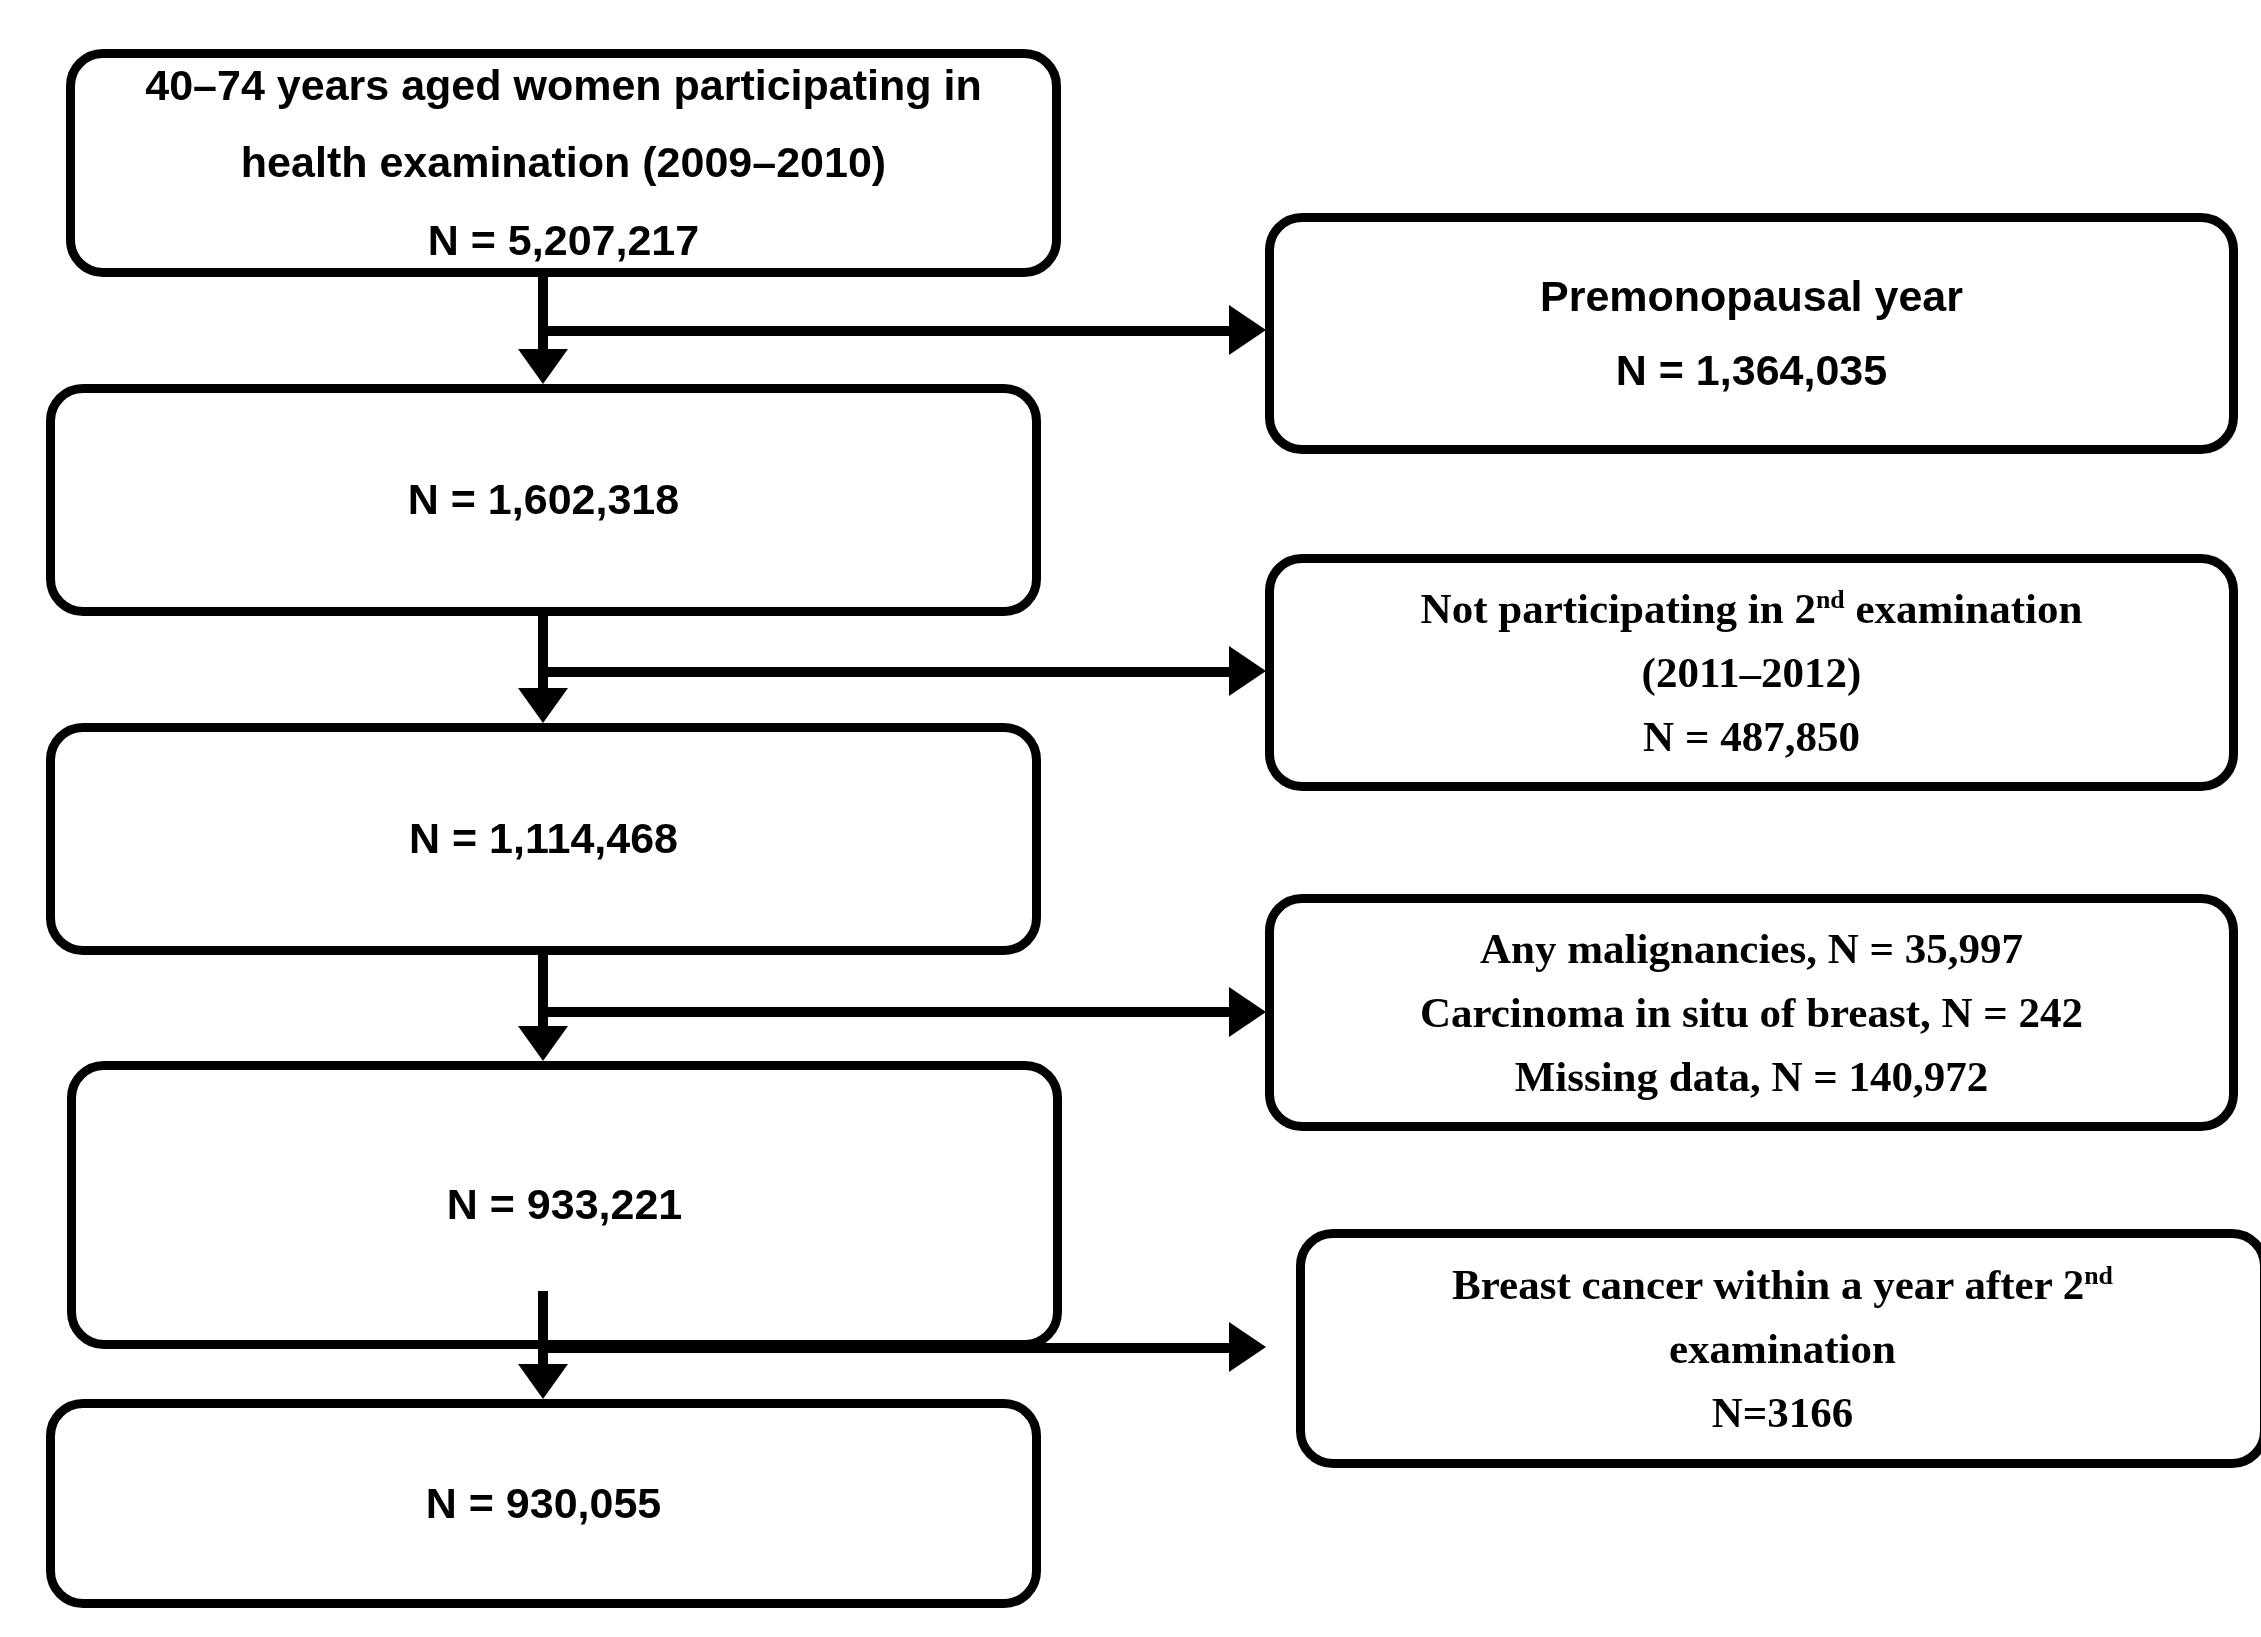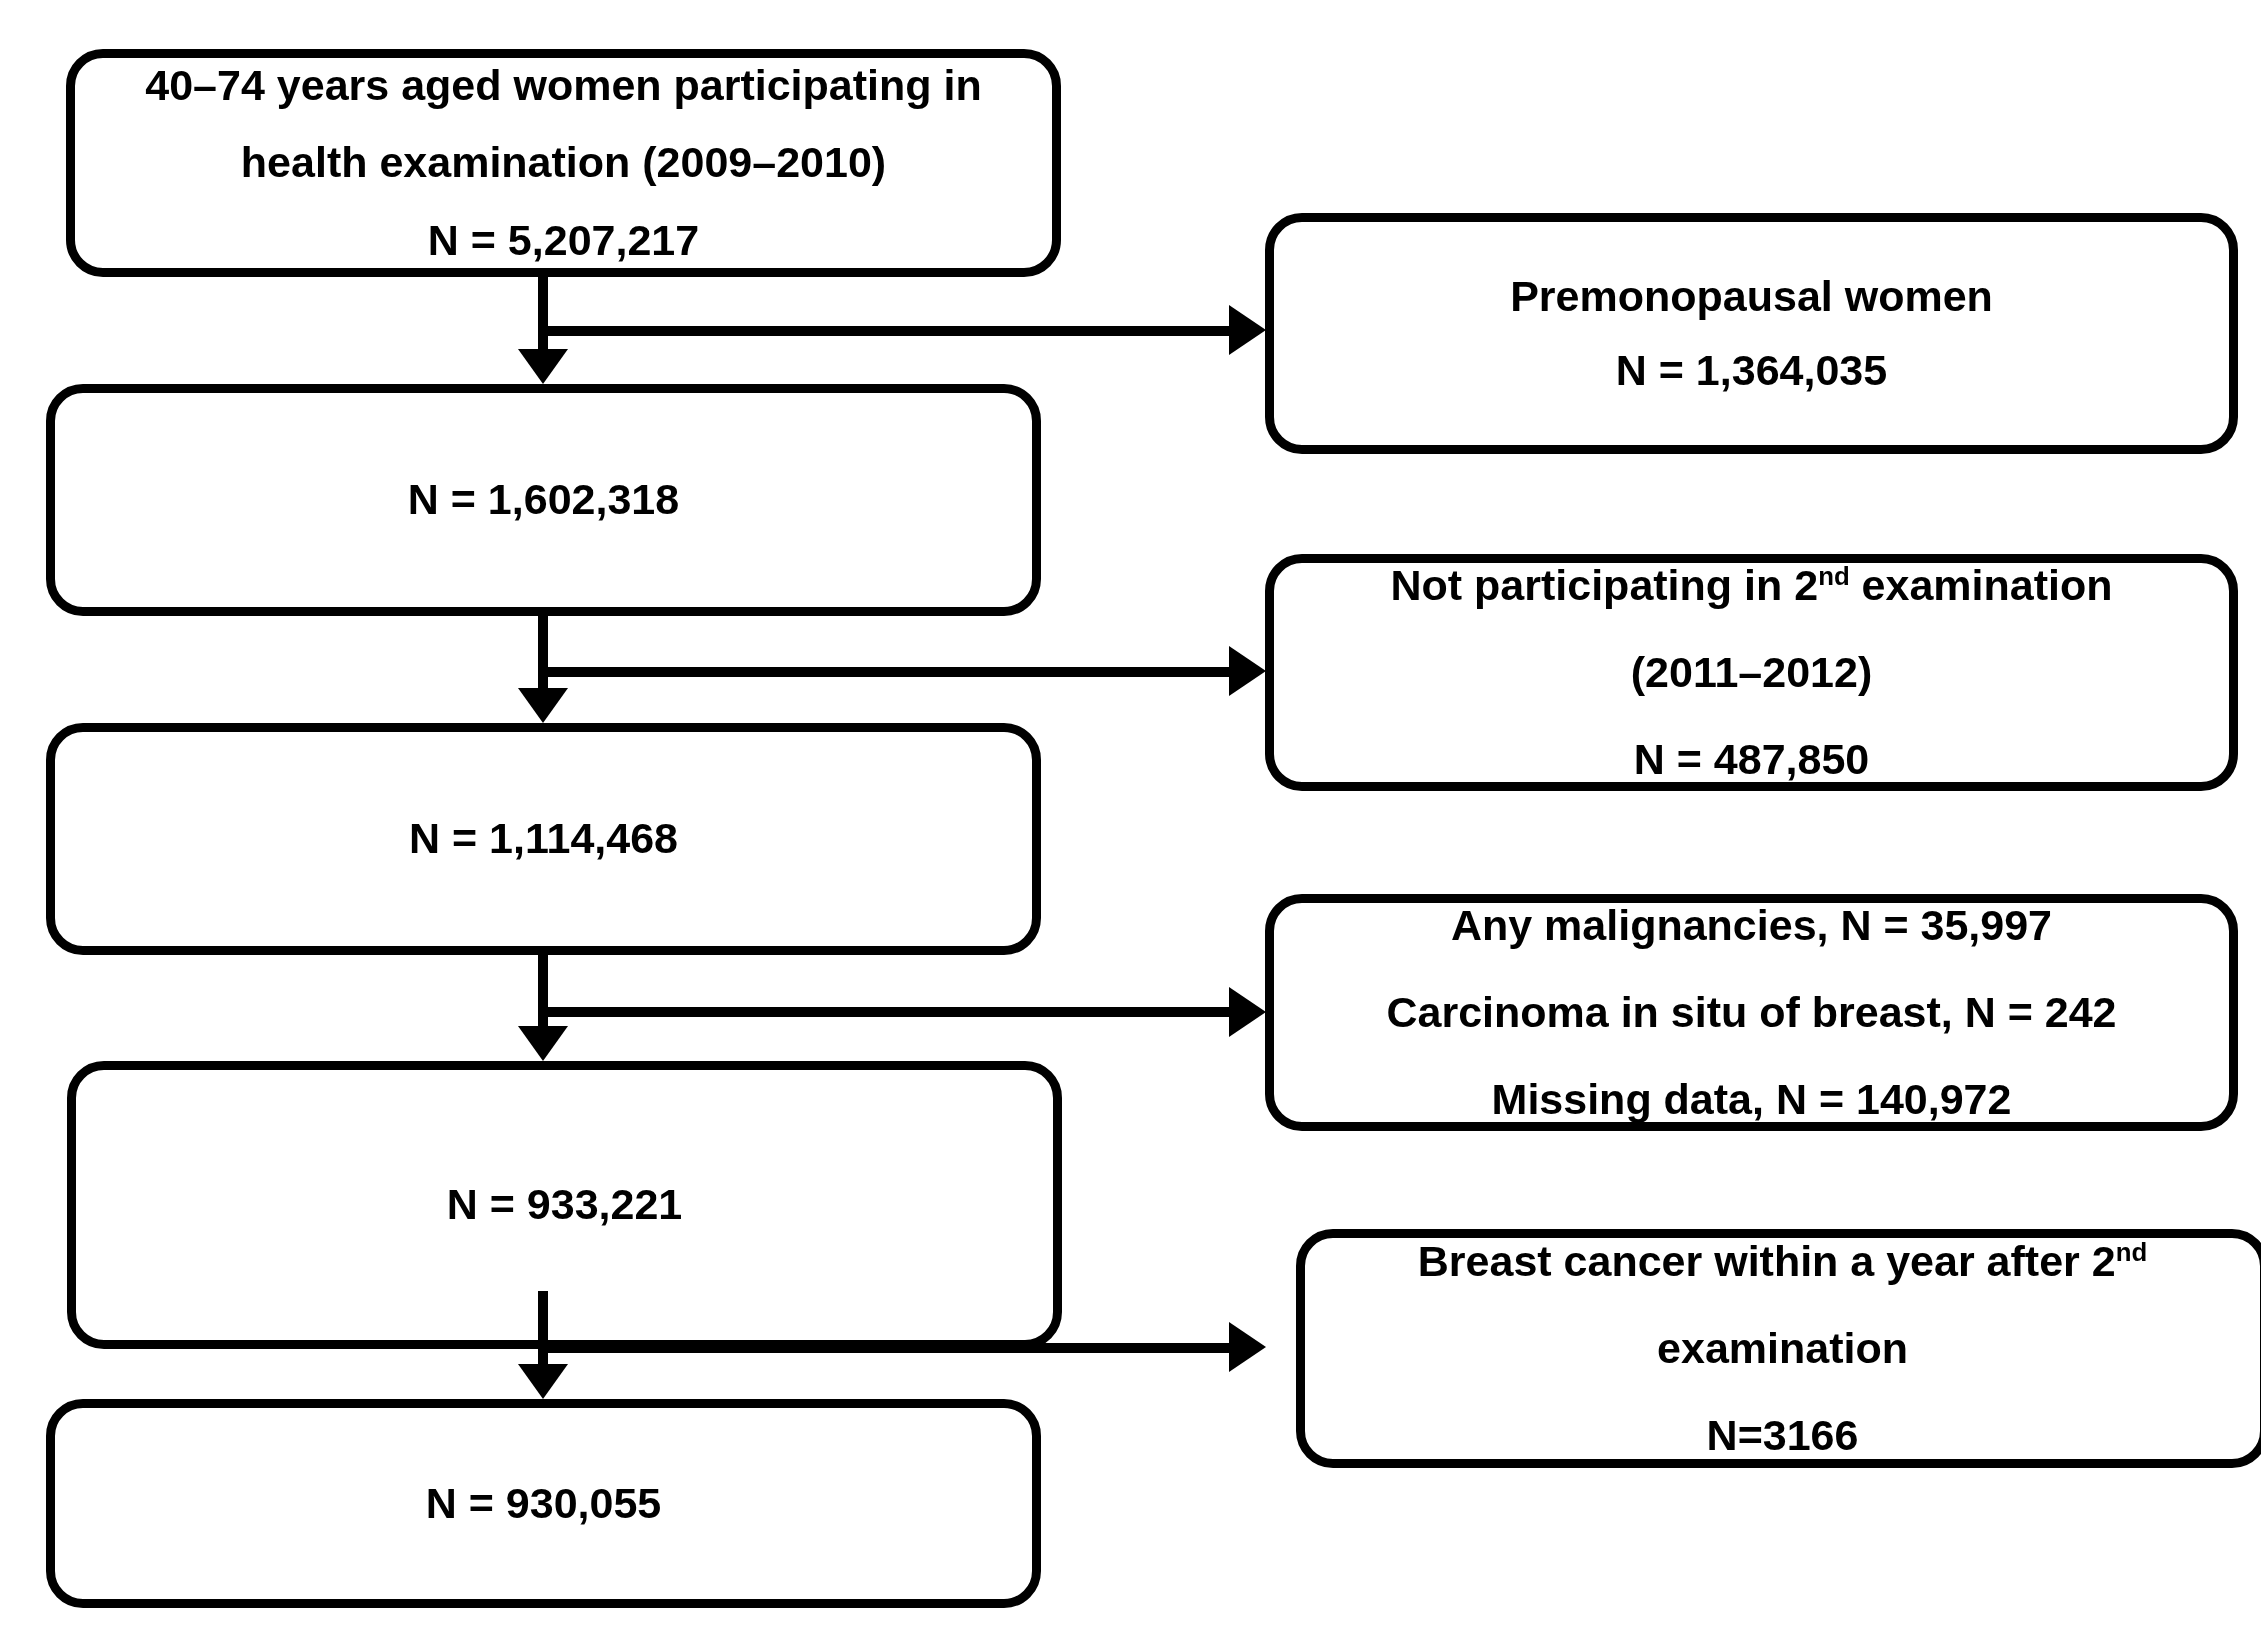--- a/index.html
+++ b/index.html
@@ -22,21 +22,21 @@
     flex-direction: column;
     align-items: center;
     justify-content: center;
     text-align: center;
     font-size: 43px;
     line-height: 1.1;
   }
   .box .line { white-space: nowrap; }
   .gap40 { row-gap: 30px; margin-left: 20px; }
   .gap32 { row-gap: 26px; }
-  .gap50 { row-gap: 40px; }
+  .gap50 { row-gap: 17px; font-family: Liberation Serif, serif; }
   sup { font-size: 0.6em; line-height: 0; }
   .vline {
     position: absolute;
     width: 10px;
     background: #000000;
   }
   .hline {
     position: absolute;
     height: 10px;
     background: #000000;
@@ -77,21 +77,21 @@
 
   <div class="box" style="left:46px; top:1061px; width:995px; height:288px;margin-left:21px;">
     <div class="line">N = 933,221</div>
   </div>
 
   <div class="box" style="left:46px; top:1399px; width:995px; height:209px;">
     <div class="line">N = 930,055</div>
   </div>
 
   <div class="box gap32" style="left:1265px; top:213px; width:973px; height:241px;">
-    <div class="line">Premonopausal women</div>
+    <div class="line">Premonopausal year</div>
     <div class="line">N = 1,364,035</div>
   </div>
 
   <div class="box gap50" style="left:1265px; top:554px; width:973px; height:237px;">
     <div class="line">
       <span>Not participating in 2</span><sup>nd</sup><span> examination</span>
     </div>
     <div class="line">(2011–2012)</div>
     <div class="line">N = 487,850</div>
   </div>

